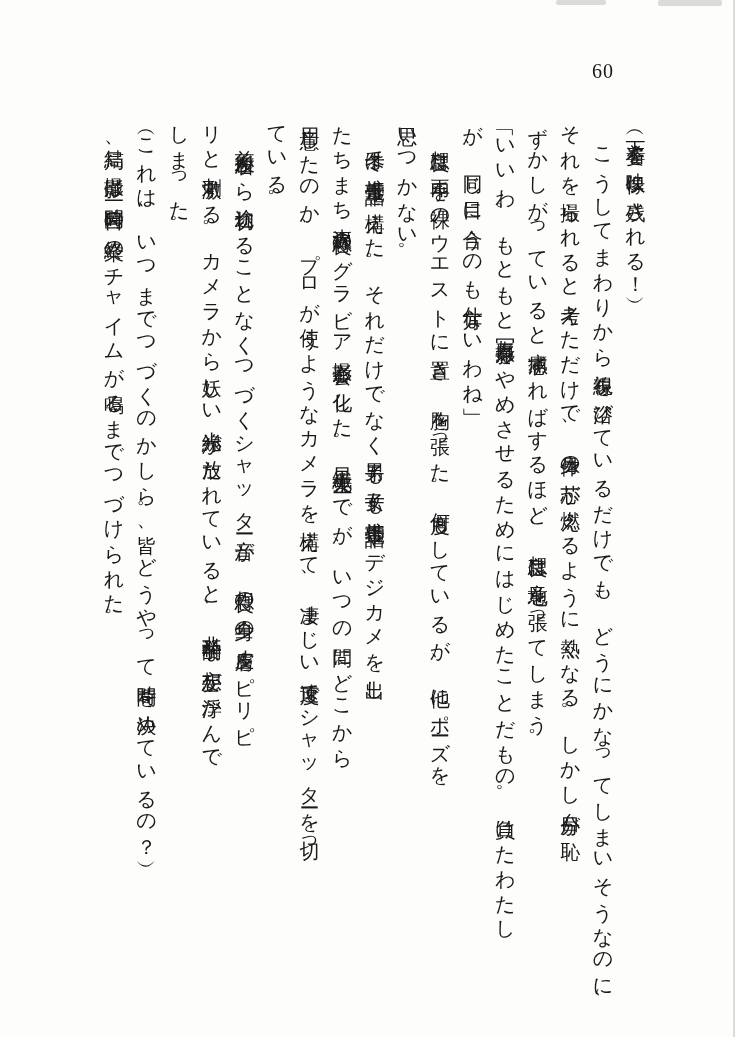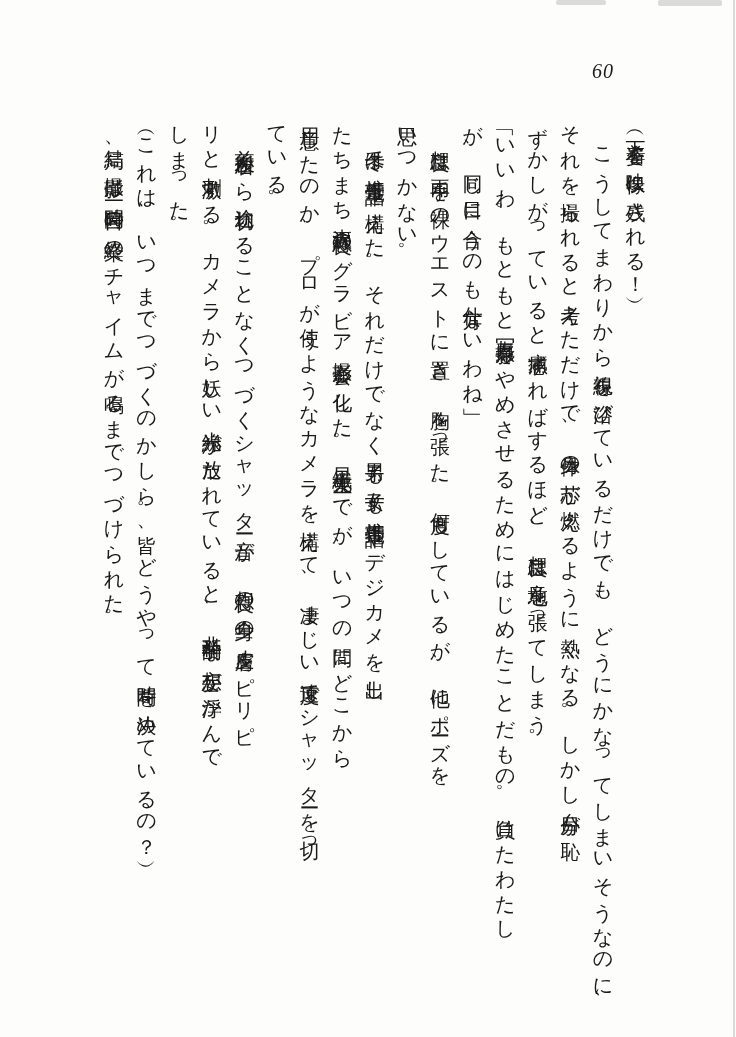--- a/index.html
+++ b/index.html
@@ -23,21 +23,20 @@
   .scan-artifact {
     position: absolute; top: 0;
     background: #9a9a9a; opacity: 0.35;
     border-radius: 2px;
   }
   .artifact-1 { left: 556px; width: 50px; height: 5px; }
   .artifact-2 { left: 658px; width: 64px; height: 6px; }
   .page-number {
     position: absolute;
     top: 60px; left: 592px;
-    font-style: italic;
     font-size: 20px;
     letter-spacing: 1px;
     color: var(--ink, #1a1a1a);
   }
   .text-area {
     position: absolute;
     top: 112px; right: 84px;
     height: 880px;
     writing-mode: vertical-rl;
     text-orientation: mixed;

